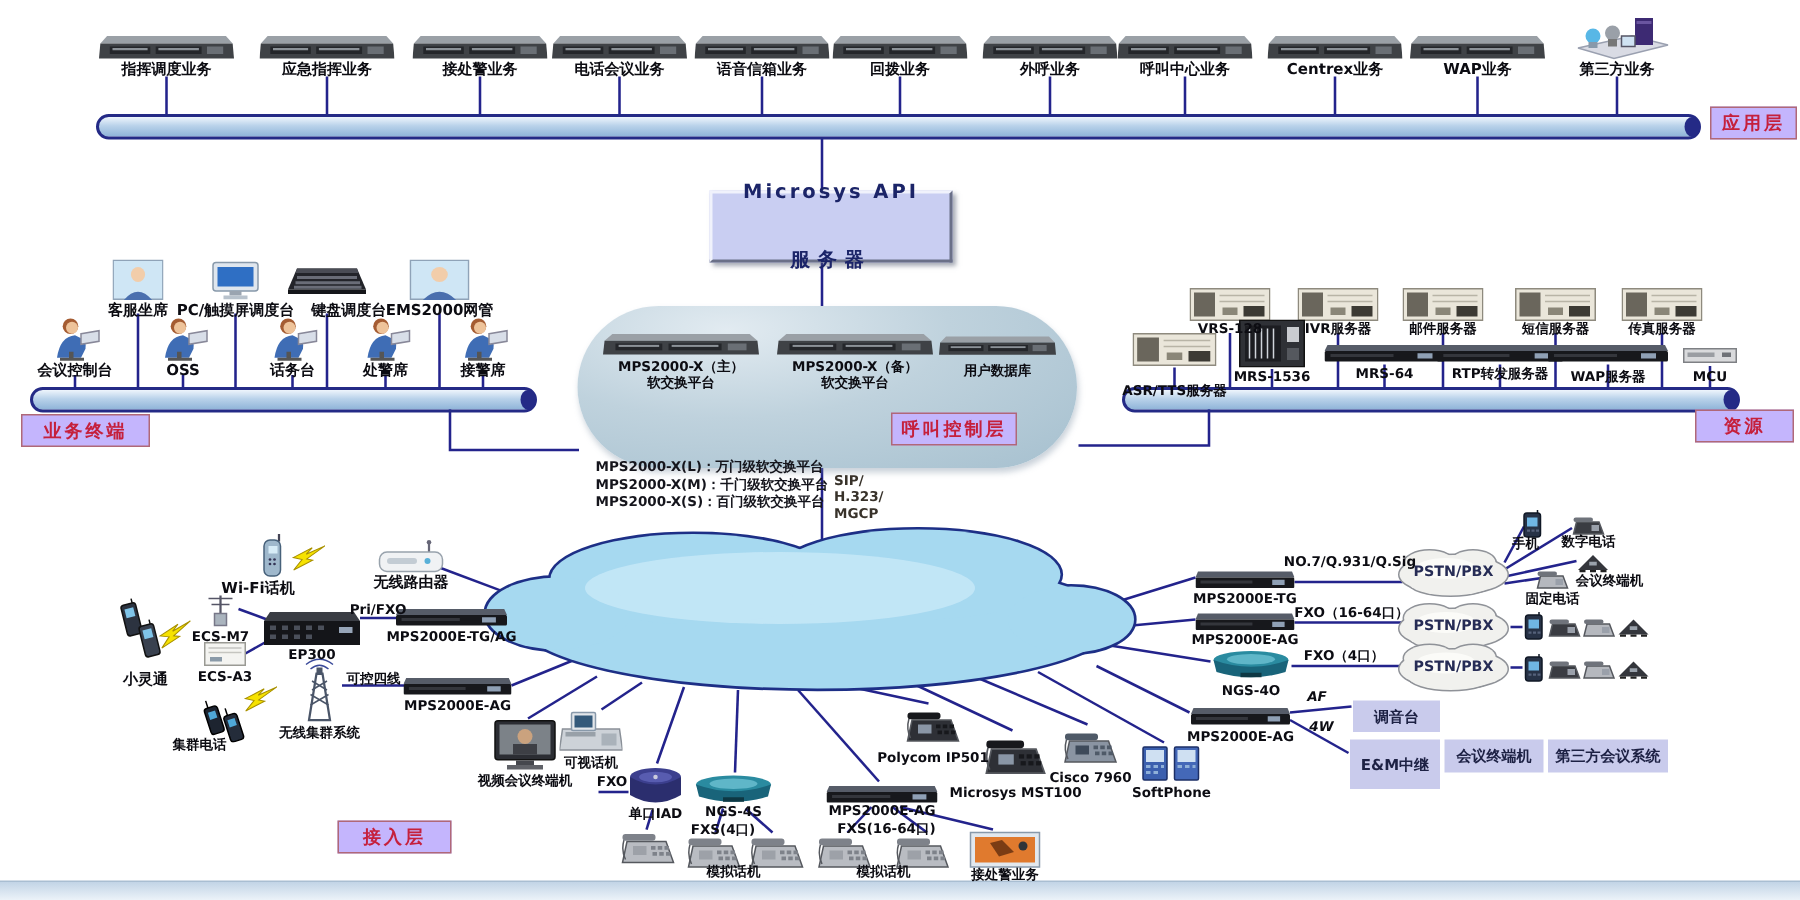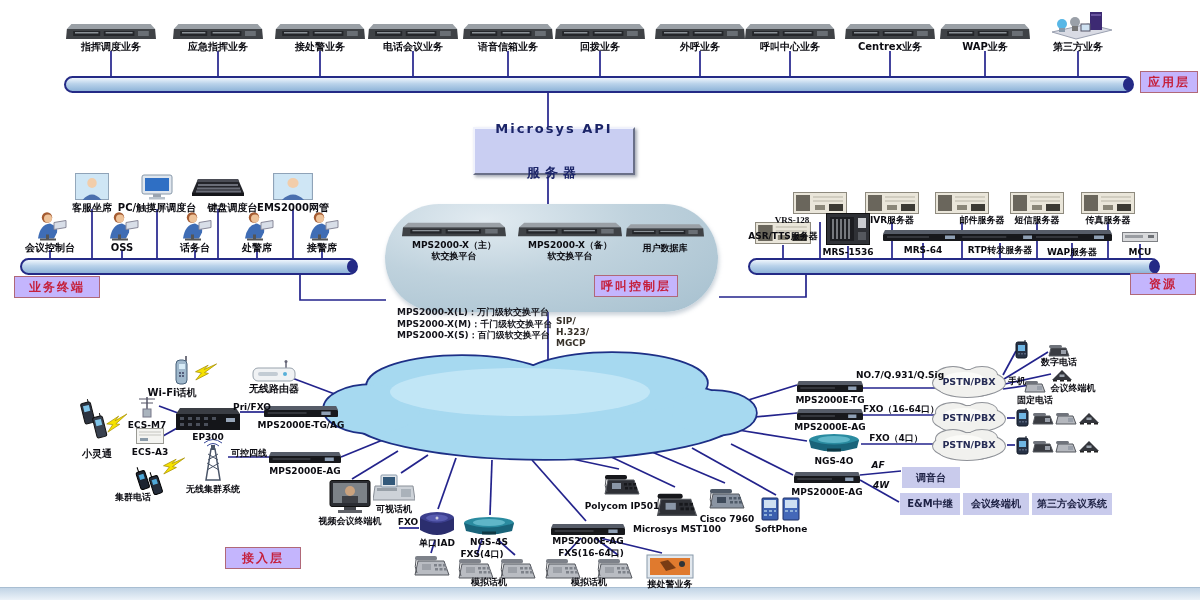--- a/index.html
+++ b/index.html
@@ -415,21 +415,21 @@
       <div class="icon" style="left: 793px; top: 192px; width: 54px; height: 22px;">
         <svg width="54" height="22" viewBox="0 0 54 22" preserveAspectRatio="none">
           <rect x="0.5" y="0.5" width="53" height="21" fill="#eae6da" stroke="#8e8a7e"></rect>
           <rect x="3" y="3" width="14" height="16" fill="#6a665c"></rect>
           <line x1="20" y1="5" x2="50" y2="5" stroke="#b8b4a6"></line>
           <line x1="20" y1="9" x2="50" y2="9" stroke="#b8b4a6"></line>
           <rect x="36" y="12" width="14" height="7" fill="#3c3a34"></rect>
           <rect x="22" y="13" width="10" height="5" fill="#8a8678"></rect>
         </svg>
       </div>
-      <div class="lbl lbl-s" style="left: 792px; top: 215px; font-family: Liberation Serif, serif;">VRS-128</div>
+      <div class="lbl lbl-s" style="left: 820px; top: 215px;">VRS-128</div>
       <div class="icon" style="left: 865px; top: 192px; width: 54px; height: 22px;">
         <svg width="54" height="22" viewBox="0 0 54 22" preserveAspectRatio="none">
           <rect x="0.5" y="0.5" width="53" height="21" fill="#eae6da" stroke="#8e8a7e"></rect>
           <rect x="3" y="3" width="14" height="16" fill="#6a665c"></rect>
           <line x1="20" y1="5" x2="50" y2="5" stroke="#b8b4a6"></line>
           <line x1="20" y1="9" x2="50" y2="9" stroke="#b8b4a6"></line>
           <rect x="36" y="12" width="14" height="7" fill="#3c3a34"></rect>
           <rect x="22" y="13" width="10" height="5" fill="#8a8678"></rect>
         </svg>
       </div>
@@ -437,21 +437,21 @@
       <div class="icon" style="left: 935px; top: 192px; width: 54px; height: 22px;">
         <svg width="54" height="22" viewBox="0 0 54 22" preserveAspectRatio="none">
           <rect x="0.5" y="0.5" width="53" height="21" fill="#eae6da" stroke="#8e8a7e"></rect>
           <rect x="3" y="3" width="14" height="16" fill="#6a665c"></rect>
           <line x1="20" y1="5" x2="50" y2="5" stroke="#b8b4a6"></line>
           <line x1="20" y1="9" x2="50" y2="9" stroke="#b8b4a6"></line>
           <rect x="36" y="12" width="14" height="7" fill="#3c3a34"></rect>
           <rect x="22" y="13" width="10" height="5" fill="#8a8678"></rect>
         </svg>
       </div>
-      <div class="lbl lbl-s" style="left: 962px; top: 215px; margin-left: 20px;">邮件服务器</div>
+      <div class="lbl lbl-s" style="left: 962px; top: 215px;">邮件服务器</div>
       <div class="icon" style="left: 1010px; top: 192px; width: 54px; height: 22px;">
         <svg width="54" height="22" viewBox="0 0 54 22" preserveAspectRatio="none">
           <rect x="0.5" y="0.5" width="53" height="21" fill="#eae6da" stroke="#8e8a7e"></rect>
           <rect x="3" y="3" width="14" height="16" fill="#6a665c"></rect>
           <line x1="20" y1="5" x2="50" y2="5" stroke="#b8b4a6"></line>
           <line x1="20" y1="9" x2="50" y2="9" stroke="#b8b4a6"></line>
           <rect x="36" y="12" width="14" height="7" fill="#3c3a34"></rect>
           <rect x="22" y="13" width="10" height="5" fill="#8a8678"></rect>
         </svg>
       </div>
@@ -470,21 +470,21 @@
       <div class="icon" style="left: 755px; top: 222px; width: 56px; height: 22px;">
         <svg width="56" height="22" viewBox="0 0 54 22" preserveAspectRatio="none">
           <rect x="0.5" y="0.5" width="53" height="21" fill="#eae6da" stroke="#8e8a7e"></rect>
           <rect x="3" y="3" width="14" height="16" fill="#6a665c"></rect>
           <line x1="20" y1="5" x2="50" y2="5" stroke="#b8b4a6"></line>
           <line x1="20" y1="9" x2="50" y2="9" stroke="#b8b4a6"></line>
           <rect x="36" y="12" width="14" height="7" fill="#3c3a34"></rect>
           <rect x="22" y="13" width="10" height="5" fill="#8a8678"></rect>
         </svg>
       </div>
-      <div class="lbl lbl-s" style="left: 783px; top: 231px; text-align: center;">ASR/TTS服务器</div>
+      <div class="lbl lbl-s" style="left: 783px; top: 256px; text-align: center;">ASR/TTS服务器</div>
       <div class="icon" style="left: 826px; top: 213px; width: 44px; height: 32px;">
         <svg width="44" height="32" viewBox="0 0 44 32">
           <rect x="0.5" y="0.5" width="43" height="31" fill="#2f3136" stroke="#111"></rect>
           <rect x="4" y="4" width="24" height="24" fill="#1c1d21"></rect>
           <g stroke="#cfd4da">
             <line x1="7" y1="6" x2="7" y2="26"></line>
             <line x1="11" y1="6" x2="11" y2="26"></line>
             <line x1="15" y1="6" x2="15" y2="26"></line>
             <line x1="19" y1="6" x2="19" y2="26"></line>
             <line x1="23" y1="6" x2="23" y2="26"></line>
@@ -958,21 +958,21 @@
           <line x1="10" y1="0" x2="10" y2="2" stroke="#101826"></line>
           <rect x="1" y="2" width="11" height="16" rx="2" fill="#273246" stroke="#101826"></rect>
           <rect x="3" y="5" width="7" height="6" fill="#6fb6e4"></rect>
           <g fill="#55617a">
             <rect x="3" y="13" width="2" height="1.5"></rect>
             <rect x="6" y="13" width="2" height="1.5"></rect>
             <rect x="9" y="13" width="2" height="1.5"></rect>
           </g>
         </svg>
       </div>
-      <div class="lbl lbl-s" style="left: 1017px; top: 376px;">手机</div>
+      <div class="lbl lbl-s" style="left: 1017px; top: 358px;">手机</div>
       <div class="icon" style="left: 1048px; top: 342px; width: 22px; height: 16px;">
         <svg width="22" height="16" viewBox="0 0 22 16">
           <path d="M3 6 L18 6 L21 14 L1 14 Z" fill="#3a3c42" stroke="#55585e"></path>
           <rect x="1" y="3" width="13" height="3" rx="1.5" fill="#6f737b"></rect>
           <rect x="13" y="8" width="5" height="4" fill="#9aa0aa"></rect>
         </svg>
       </div>
       <div class="lbl lbl-s" style="left: 1059px; top: 357px;">数字电话</div>
       <div class="icon" style="left: 1051px; top: 369px; width: 22px; height: 13px;">
         <svg width="22" height="13" viewBox="0 0 22 13">
@@ -1056,17 +1056,17 @@
       <div class="icon" style="left: 1078px; top: 440px; width: 22px; height: 13px;">
         <svg width="22" height="13" viewBox="0 0 22 13">
           <polygon points="11,1 21,11 1,11" fill="#34363c"></polygon>
           <rect x="8.5" y="5.5" width="5" height="2.5" fill="#9aa2ac"></rect>
           <rect x="2" y="11" width="4" height="1.5" fill="#222"></rect>
           <rect x="9" y="11" width="4" height="1.5" fill="#222"></rect>
           <rect x="16" y="11" width="4" height="1.5" fill="#222"></rect>
         </svg>
       </div>
       <div class="lav" style="left: 902px; top: 467px; width: 58px; height: 21px;">调音台</div>
-      <div class="lav" style="left: 900px; top: 493px; width: 60px; height: 22px;">E&amp;M中继</div>
+      <div class="lav" style="left: 900px; top: 493px; width: 60px; height: 33px;">E&amp;M中继</div>
       <div class="lav" style="left: 963px; top: 493px; width: 66px; height: 22px;">会议终端机</div>
       <div class="lav" style="left: 1032px; top: 493px; width: 80px; height: 22px;">第三方会议系统</div>
     </div>
 </div>
 
 </body></html>

